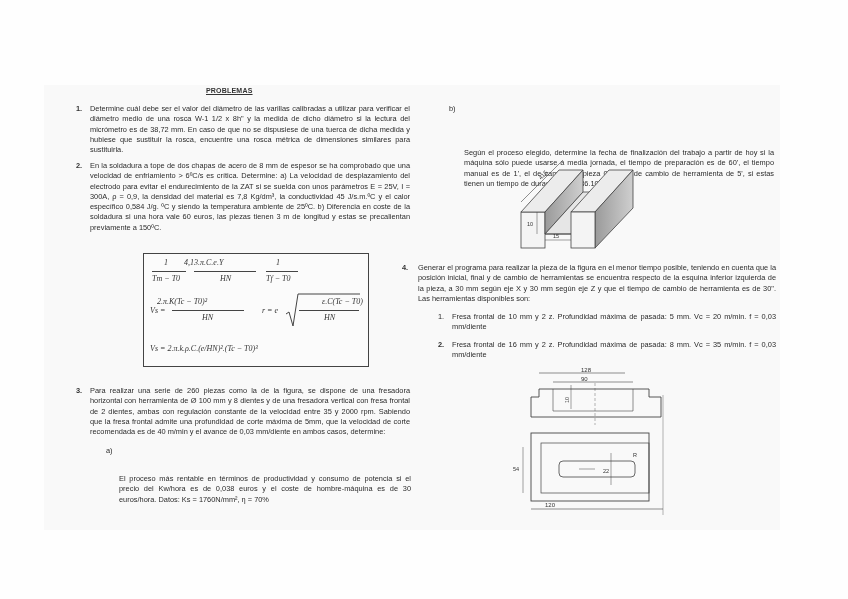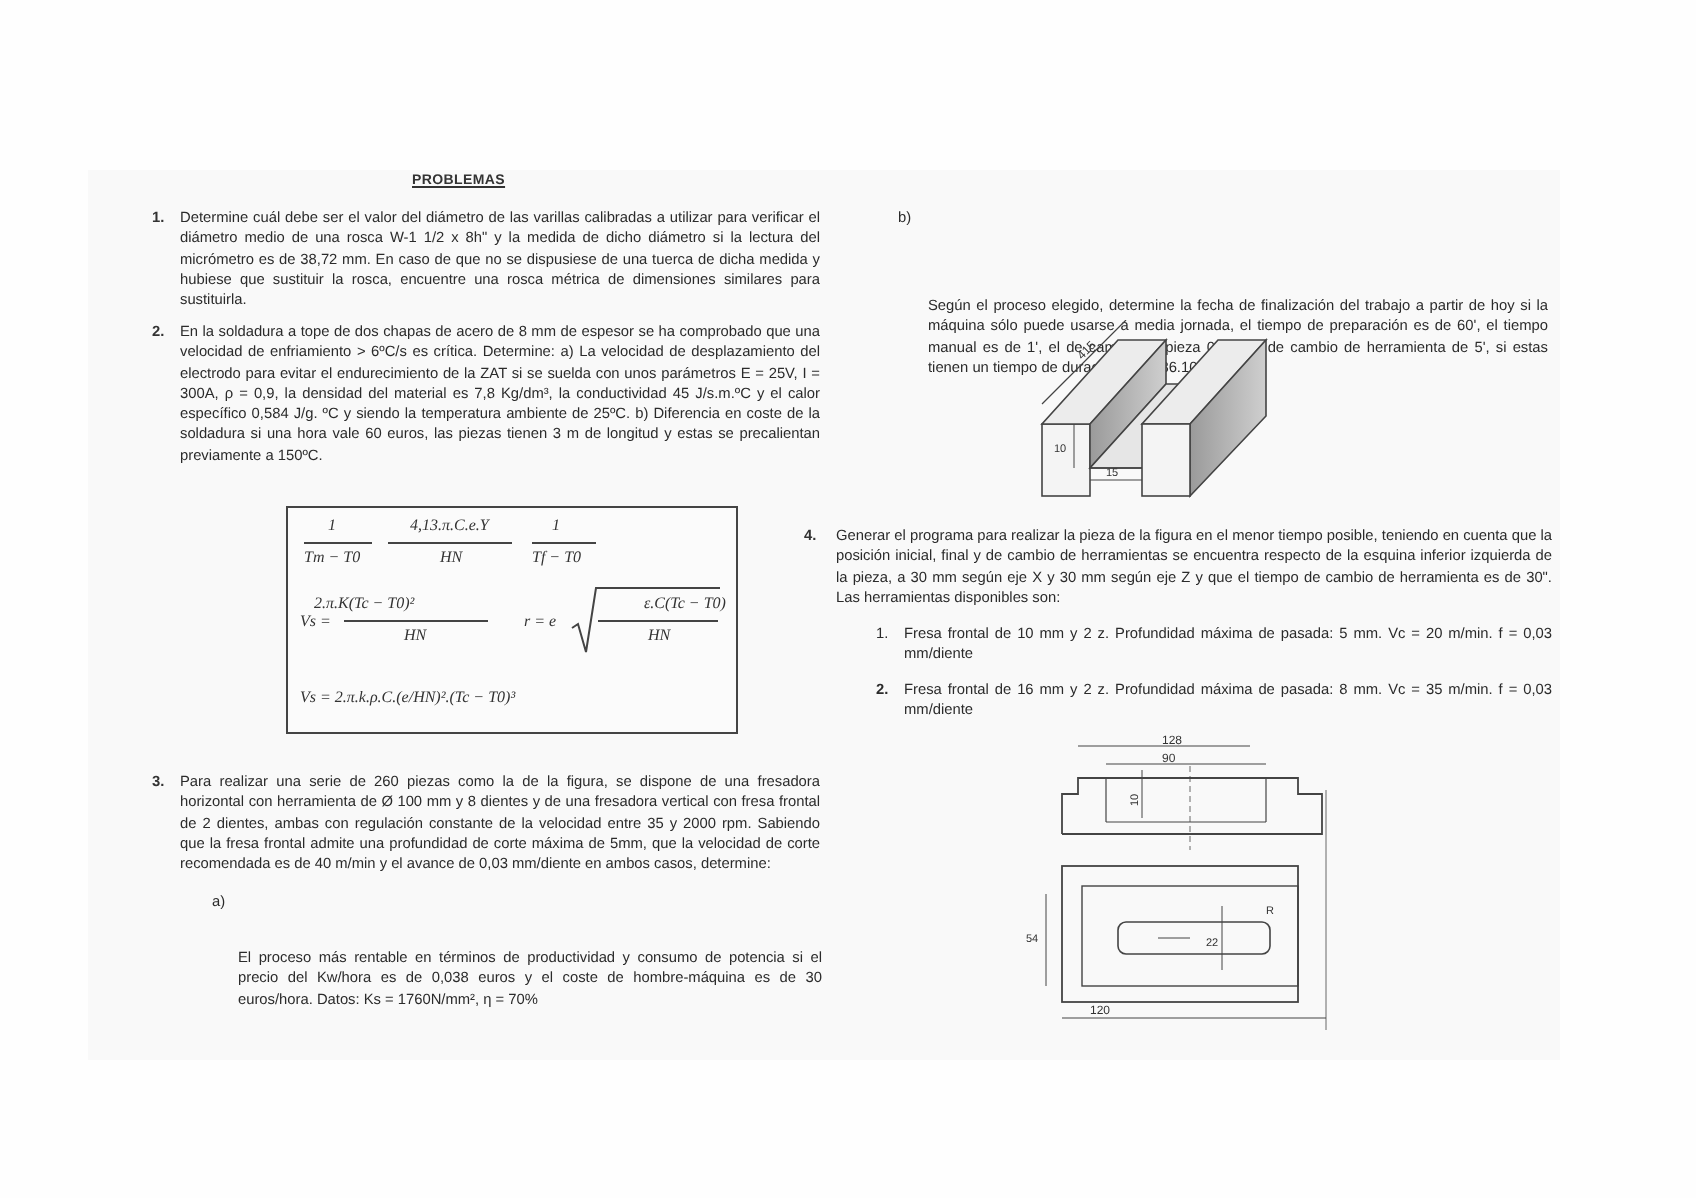--- a/index.html
+++ b/index.html
@@ -36,21 +36,21 @@
 <div class="num" style="left:76px; top:104px;">1.</div>
 <div class="prob" style="left:90px; top:104px; width:320px;">Determine cuál debe ser el valor del diámetro de las varillas calibradas a utilizar para verificar el diámetro medio de una rosca W-1 1/2 x 8h" y la medida de dicho diámetro si la lectura del micrómetro es de 38,72 mm. En caso de que no se dispusiese de una tuerca de dicha medida y hubiese que sustituir la rosca, encuentre una rosca métrica de dimensiones similares para sustituirla.</div>
 
 <div class="num" style="left:76px; top:161px;">2.</div>
 <div class="prob" style="left:90px; top:161px; width:320px;">En la soldadura a tope de dos chapas de acero de 8 mm de espesor se ha comprobado que una velocidad de enfriamiento &gt; 6ºC/s es crítica. Determine: a) La velocidad de desplazamiento del electrodo para evitar el endurecimiento de la ZAT si se suelda con unos parámetros E = 25V, I = 300A, ρ = 0,9, la densidad del material es 7,8 Kg/dm³, la conductividad 45 J/s.m.ºC y el calor específico 0,584 J/g. ºC y siendo la temperatura ambiente de 25ºC. b) Diferencia en coste de la soldadura si una hora vale 60 euros, las piezas tienen 3 m de longitud y estas se precalientan previamente a 150ºC.</div>
 
 <div class="formula-box">
   <div class="f" style="left:20px; top:4px;">1</div>
   <div class="frac-line" style="left:8px; top:17px; width:34px;"></div>
   <div class="f" style="left:8px; top:20px;">Tm − T0</div>
-  <div class="f" style="left:61px; top:4px;">4,13.π.C.e.Y</div>
+  <div class="f" style="left:40px; top:4px;">4,13.π.C.e.Y</div>
   <div class="frac-line" style="left:50px; top:17px; width:62px;"></div>
   <div class="f" style="left:76px; top:20px;">HN</div>
   <div class="f" style="left:132px; top:4px;">1</div>
   <div class="frac-line" style="left:122px; top:17px; width:32px;"></div>
   <div class="f" style="left:122px; top:20px;">Tf − T0</div>
 
   <div class="f" style="left:6px; top:52px;">Vs = </div>
   <div class="f" style="left:13px; top:43px;">2.π.K(Tc − T0)²</div>
   <div class="frac-line" style="left:28px; top:56px; width:72px;"></div>
   <div class="f" style="left:58px; top:59px;">HN</div>

